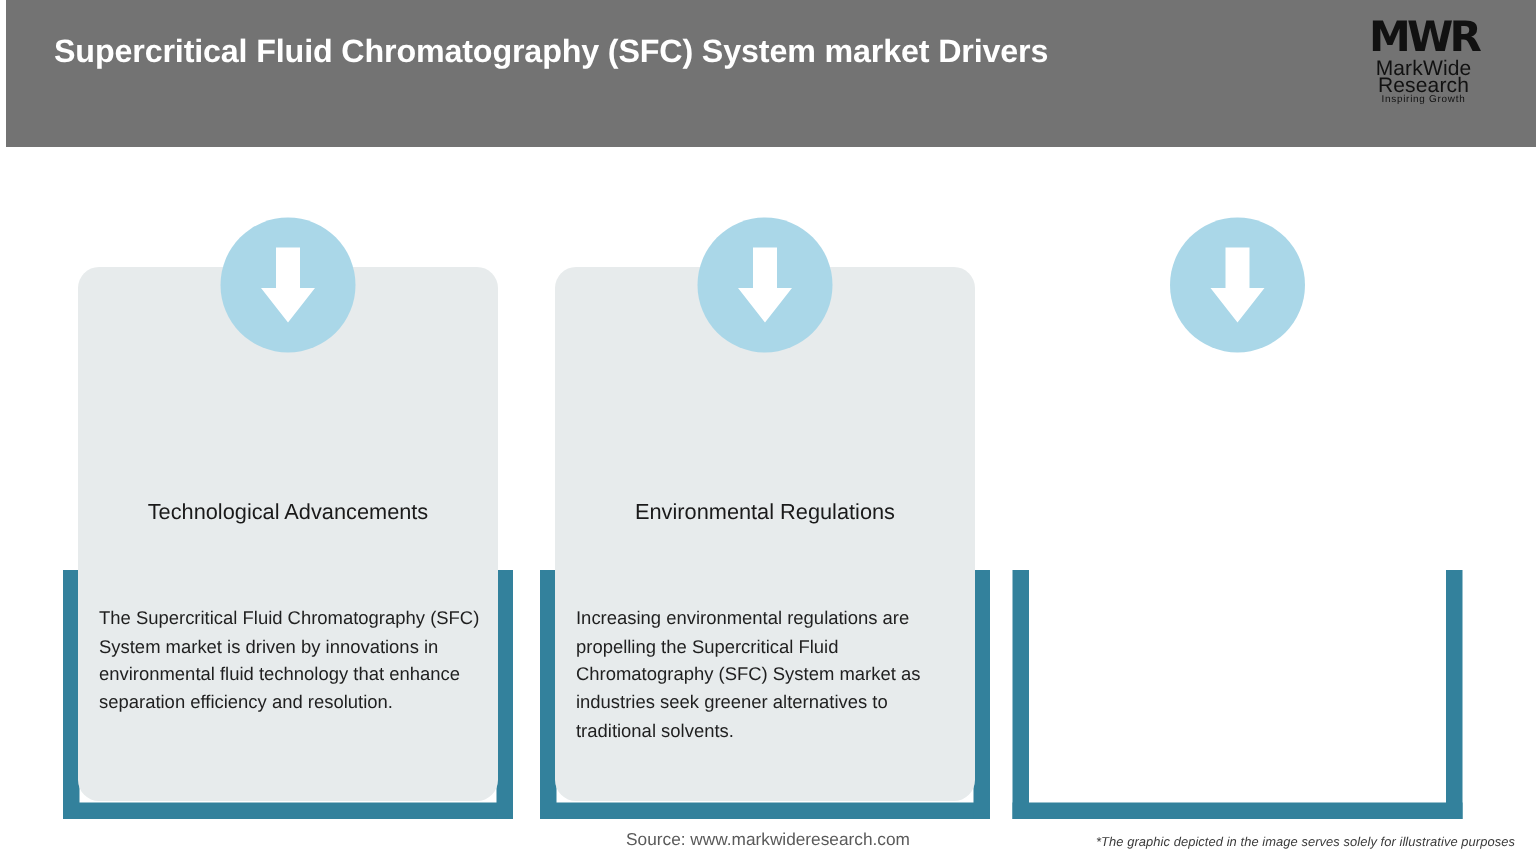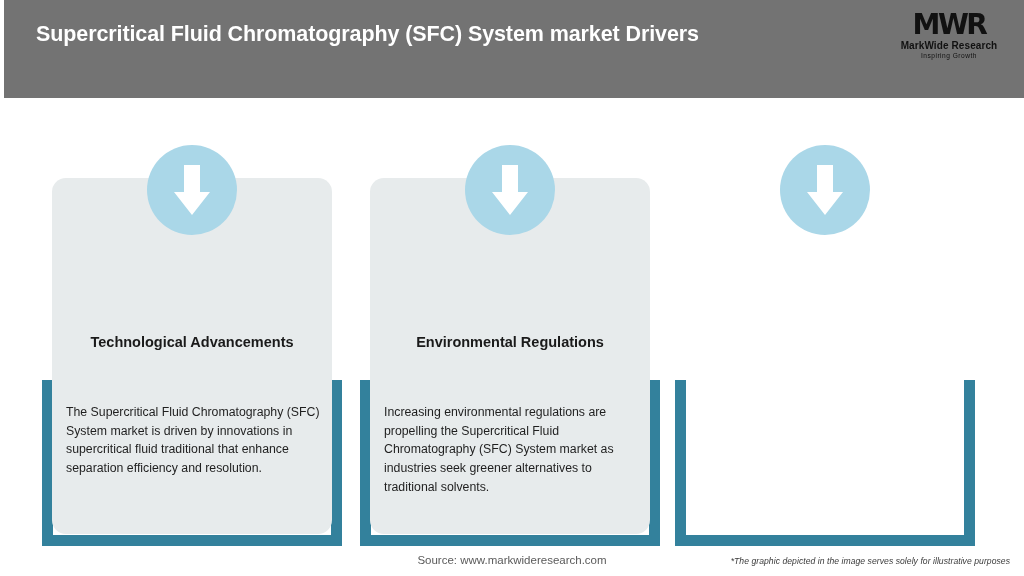--- a/index.html
+++ b/index.html
@@ -56,22 +56,22 @@
     height: 30px;
     line-height: 30px;
     font-size: 28px;
     font-weight: bold;
     color: #111111;
     letter-spacing: -2.5px;
     font-family: "DejaVu Sans", sans-serif;
   }
   .logo-name {
     display: block;
-    font-size: 10px;
-    font-weight: bold;
+    font-size: 14px;
+    font-weight: normal;
     color: #111111;
     letter-spacing: 0.1px;
     line-height: 11px;
   }
   .logo-tag {
     display: block;
     font-size: 6.6px;
     color: #111111;
     letter-spacing: 0.5px;
     line-height: 9px;
@@ -132,21 +132,21 @@
   }
   .circle svg { display: block; width: 90px; height: 90px; }
 
   .card-title {
     position: absolute;
     left: 14px;
     top: 155px;
     width: 252px;
     text-align: center;
     font-size: 14.5px;
-    font-weight: bold;
+    font-weight: normal;
     color: #1a1a1a;
     line-height: 1.25;
   }
 
   .card-body {
     position: absolute;
     left: 14px;
     top: 225px;
     width: 262px;
     font-size: 12.3px;
@@ -192,21 +192,21 @@
       <span class="logo-tag">Inspiring Growth</span>
     </div>
   </div>
 
   <div class="cards">
 
     <div class="card-group g1">
       <div class="bracket"></div>
       <div class="card">
         <div class="card-title">Technological Advancements</div>
-        <div class="card-body">The Supercritical Fluid Chromatography (SFC) System market is driven by innovations in supercritical fluid traditional that enhance separation efficiency and resolution.</div>
+        <div class="card-body">The Supercritical Fluid Chromatography (SFC) System market is driven by innovations in environmental fluid technology that enhance separation efficiency and resolution.</div>
       </div>
       <div class="circle">
         <svg viewBox="0 0 90 90" xmlns="http://www.w3.org/2000/svg" aria-hidden="true">
           <path d="M37 20 L53 20 L53 47 L63 47 L45 70 L27 47 L37 47 Z" fill="#ffffff"></path>
         </svg>
       </div>
     </div>
 
     <div class="card-group g2">
       <div class="bracket"></div>

